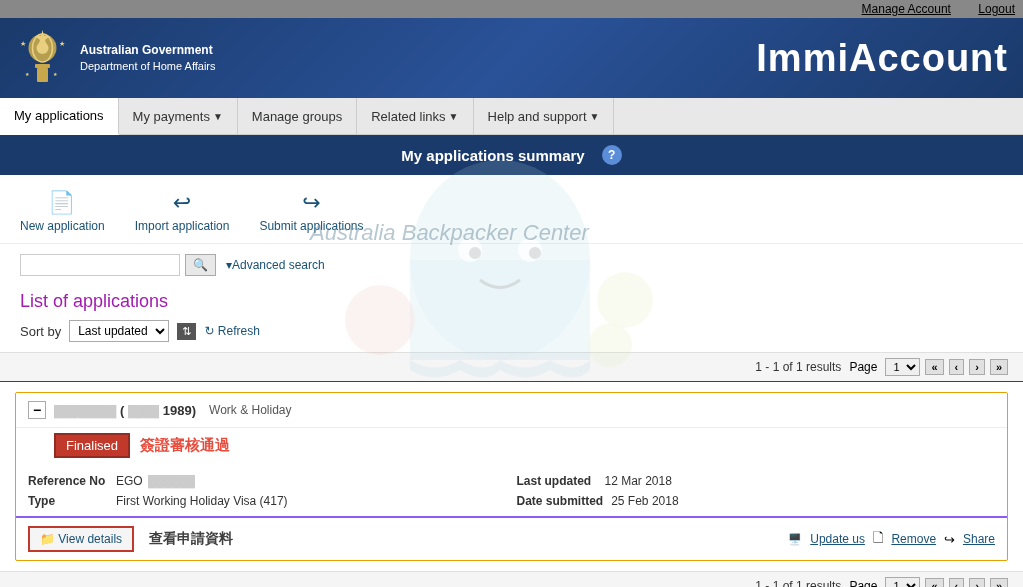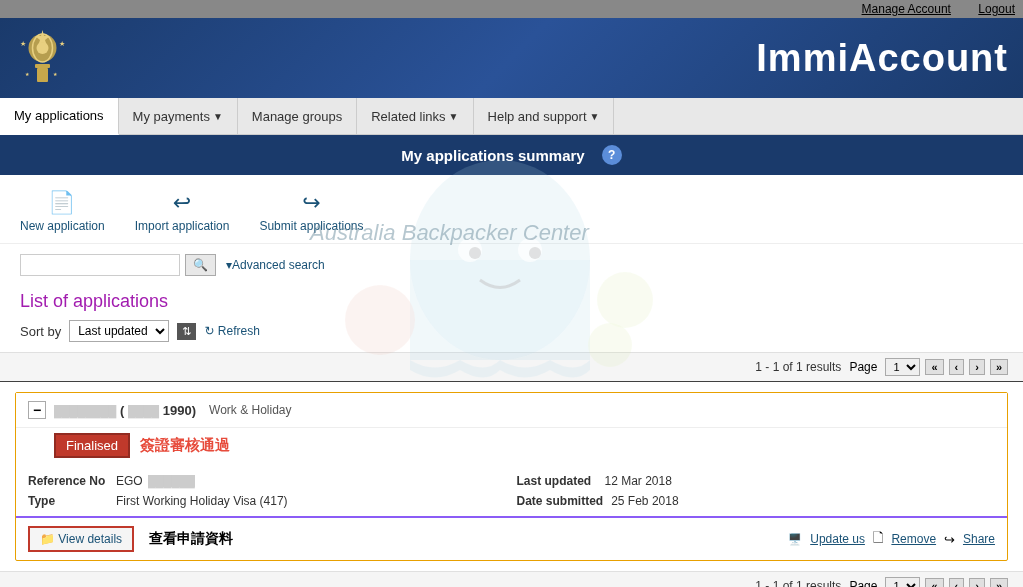--- a/index.html
+++ b/index.html
@@ -308,21 +308,21 @@
       padding: 4px 10px;
       font-size: 12px;
       cursor: pointer;
       display: flex;
       align-items: center;
       gap: 5px;
       color: #1a5276;
       text-decoration: none;
     }
     .cn-label {
-      color: #000000;
+      color: #404040;
       font-size: 14px;
       font-weight: bold;
     }
     .footer-links {
       margin-left: auto;
       display: flex;
       align-items: center;
       gap: 8px;
     }
     .footer-link {
@@ -378,20 +378,24 @@
         <circle cx="27.5" cy="20" r="6" fill="#e8d080"></circle>
         <polygon points="27.5,2 29,8 35,8 30,12 32,18 27.5,14 23,18 25,12 20,8 26,8" fill="#e8d080"></polygon>
         <rect x="20" y="36" width="15" height="4" fill="#c8a84b" rx="1"></rect>
         <rect x="22" y="40" width="11" height="14" fill="#c8a84b" rx="1"></rect>
 
         <text x="5" y="18" fill="#e8d080" font-size="7">★</text>
         <text x="44" y="18" fill="#e8d080" font-size="7">★</text>
         <text x="10" y="48" fill="#e8d080" font-size="5">★</text>
         <text x="38" y="48" fill="#e8d080" font-size="5">★</text>
       </svg>
+      <div class="logo-text">
+        <div class="line1">Australian Government</div>
+        <div>Department of Home Affairs</div>
+      </div>
     </div>
     <div class="site-title">ImmiAccount</div>
   </div>
 
   <nav class="nav">
     <a class="nav-item active" href="#">
       <span>My applications</span>
     </a>
     <a class="nav-item" href="#">
       <span>My payments</span>
@@ -462,21 +466,21 @@
       <button class="page-btn">»</button>
     </div>
 
     <div class="app-card">
       <div class="app-card-header">
         <button class="collapse-btn">−</button>
         <span class="app-name">
           <span style="background:#ccc; color:#ccc; font-size:11px;">████████</span>
           <span> (</span>
           <span style="background:#ccc; color:#ccc; font-size:11px;">████</span>
-          <span>1990)</span>
+          <span>1989)</span>
         </span>
         <span class="app-type-label">Work &amp; Holiday</span>
       </div>
 
       <div class="status-section">
         <span class="status-badge">Finalised</span>
         <span class="status-text-cn">簽證審核通過</span>
       </div>
 
       <div class="app-details">

